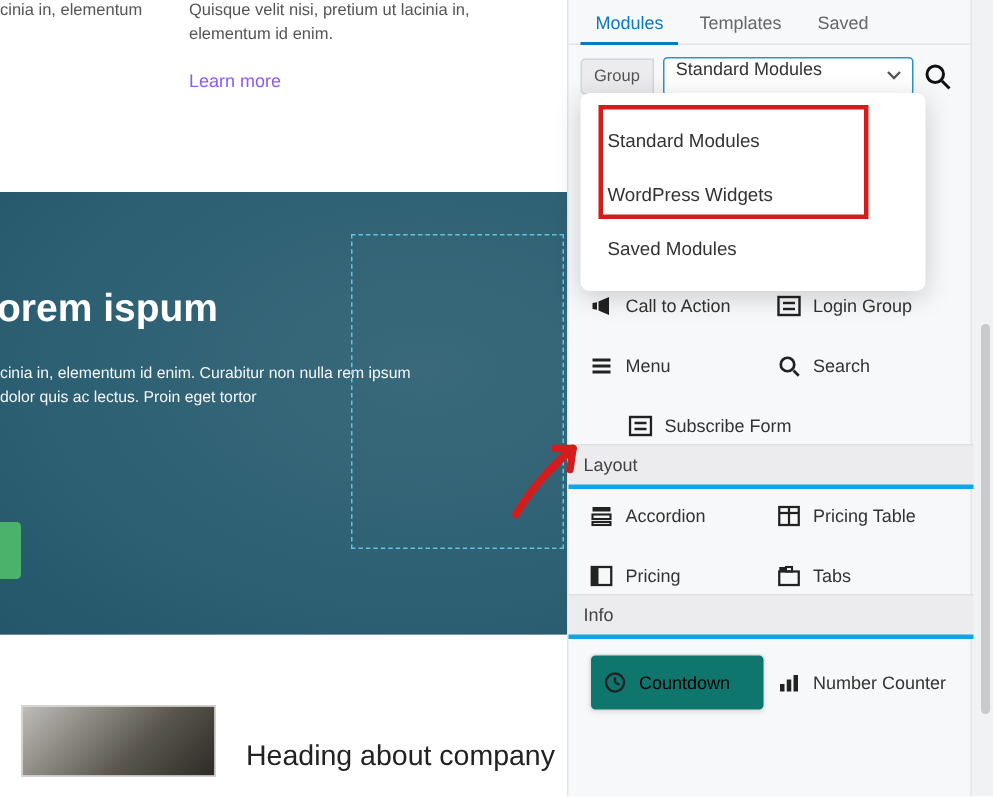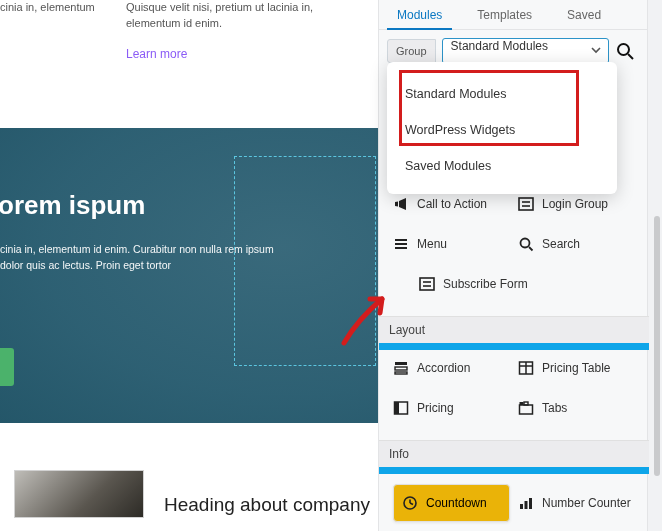--- a/index.html
+++ b/index.html
@@ -24,42 +24,42 @@
 
   .below { position: absolute; left: 0; top: 470px; width: 378px; display:flex; align-items:flex-start; gap:20px; padding-left:14px;}
   .thumb { width: 130px; height: 48px; background: linear-gradient(135deg,#bfbdb8 0%, #5a564f 60%, #2d2b26 100%); border:1px solid #d2d2d2; }
   .heading2 { font-size: 19px; color: #222; margin-top: 24px; }
 
   
   .panel { position: absolute; left: 378px; top: 0; width: 284px; height: 531px; background: #f1f2f4; }
   .panel-inner { position:absolute; left:0; top:0; width: 270px; height:531px; background:#f7f8f9; border-left:1px solid #e3e4e6; border-right:1px solid #e3e4e6;}
   .scrollbar { position:absolute; right:2px; top:216px; width:6px; height:260px; background:#c9cacc; border-radius:3px; }
 
-  .tabs { display:flex; gap:15px; border-bottom:1px solid #e3e4e6; height:30px; align-items:center; padding:0 8px; font-size:12px; }
+  .tabs { display:flex; gap:4px; border-bottom:1px solid #e3e4e6; height:30px; align-items:center; padding:0 8px; font-size:12px; }
   .tab { padding:0 10px; color:#666; height:30px; line-height:30px; cursor:pointer;}
   .tab.active { color:#0b78c2; border-bottom:2px solid #0b78c2; }
 
   .group-row { display:flex; align-items:center; gap:6px; padding:8px 10px 8px 8px; }
   .group-label { background:#ececee; font-size:11px; color:#555; padding:5px 8px; border-radius:3px 0 0 3px; border:1px solid #cfd6dc;}
   .group-select { flex:1; font-size:12px; color:#333; background:#fff; border:1px solid #2c93c8; border-radius:3px; height:26px; padding:0 22px 0 8px; position:relative; }
   .chev { position:absolute; right:6px; top:5px; }
   .search-btn { width:22px; text-align:center; }
 
   .dropdown { position:absolute; left:8px; top:62px; width:230px; background:#fff; border-radius:6px; box-shadow:0 4px 18px rgba(0,0,0,.18); padding:14px 0 10px; z-index:5;}
   .dropdown .opt { font-size:12.5px; color:#333; padding:11px 18px; cursor:pointer;}
   .hl { position:absolute; left:12px; top:8px; width:180px; height:76px; border:3px solid #d31d1d; pointer-events:none; }
 
   .modules-scroll { position:absolute; top:196px; left:0; width:270px; padding:0 14px 20px; }
-  .section-head { background:#ececee; color:#444; font-size:12px; padding:6px 10px; margin:24px -14px 10px; border-top:1px solid #e0e0e0; border-bottom:7px solid #0ea5e9;}
+  .section-head { background:#ececee; color:#444; font-size:12px; padding:6px 10px; margin:4px -14px 10px; border-top:1px solid #e0e0e0; border-bottom:3px solid #0ea5e9;}
   .mod-grid { display:grid; grid-template-columns:1fr 1fr; gap:24px 8px; }
   .mod { display:flex; align-items:center; gap:8px; font-size:12px; color:#333; cursor:pointer; }
   .mod.full { grid-column:1 / -1;margin-left:26px; }
   .ico { width:16px; height:16px; display:inline-flex; align-items:center; justify-content:center; color:#333; }
 
-  .countdown-card { background:#eab308; border:1px solid #e0e0e0; border-radius:4px; box-shadow:0 1px 3px rgba(0,0,0,.08); padding:10px 8px; display:flex; align-items:center; gap:8px; font-size:12px;}
+  .countdown-card { background:#0f766e; border:1px solid #e0e0e0; border-radius:4px; box-shadow:0 1px 3px rgba(0,0,0,.08); padding:10px 8px; display:flex; align-items:center; gap:8px; font-size:12px;}
 
   
   .arrow { position:absolute; left:338px; top:289px; z-index:20; pointer-events:none; }
 
   svg { display:block; }
 </style>
 </head>
 <body>
 
 <div class="page">

